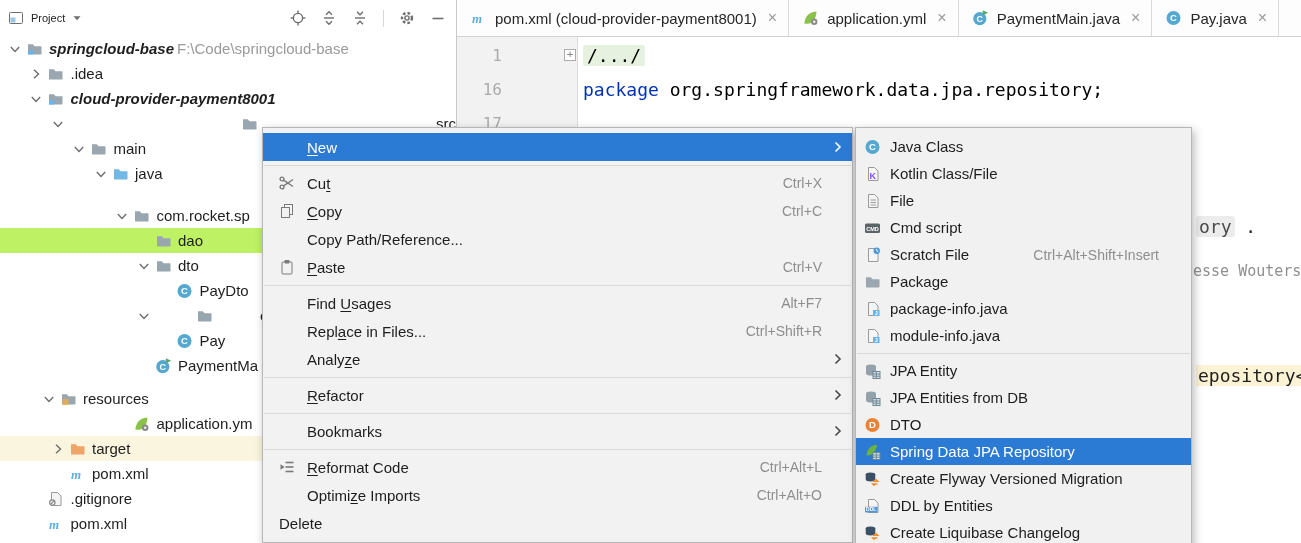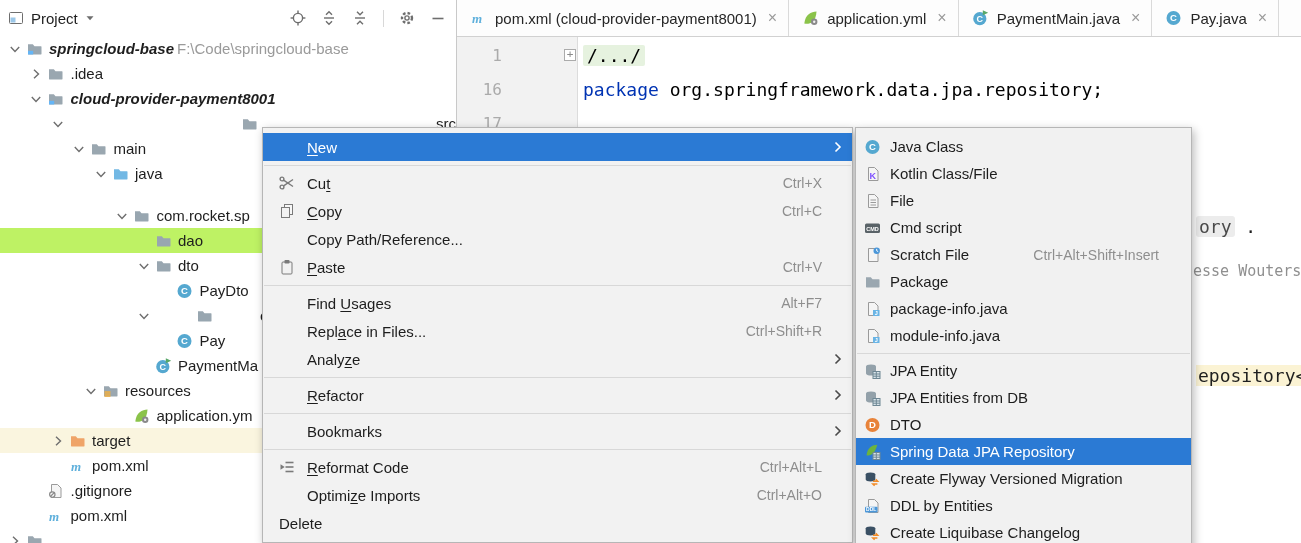--- a/index.html
+++ b/index.html
@@ -3,21 +3,21 @@
 <meta charset="utf-8">
 <style>
   html,body{margin:0;padding:0;background:#e9e9e9;}
   .root{position:relative;width:1301px;height:543px;background:#fff;overflow:hidden;
         font-family:"Liberation Sans",sans-serif;-webkit-font-smoothing:antialiased;}
 
   
   .project-panel{position:absolute;left:0;top:0;width:456px;height:543px;background:#fff;
                  border-right:1px solid #C9C9C9;}
   .panel-header{height:36px;display:flex;align-items:center;padding:0 10px 0 8px;gap:7px;}
-  .panel-title{font-size:15px;color:#1e1e1e;}
+  .panel-title{font-size:11px;color:#1e1e1e;}
   .header-icons{margin-left:auto;display:flex;align-items:center;gap:15px;}
   .hicn{display:flex;align-items:center;}
   .hdr-sep{width:1px;height:17px;background:#D8D8D8;}
   .tree{position:relative;}
   .tree-row{height:25px;display:flex;align-items:center;font-size:15px;color:#1e1e1e;white-space:nowrap;}
   .tree-row.selected{background:#bef264;}
   .tree-row.highlighted{background:#FAF5DF;}
   .chev{width:21px;min-width:21px;display:flex;justify-content:center;align-items:center;}
   .icn{display:inline-flex;align-items:center;justify-content:center;}
   .ticon{width:18px;min-width:18px;height:16px;margin-right:6px;}
@@ -278,21 +278,21 @@
           <span class="chev"></span>
           <span class="icn ticon">
             <svg viewBox="0 0 16 16" width="17" height="16">
               <circle cx="7.3" cy="8.7" r="6.6" fill="#55A8D0"></circle>
               <text x="7.3" y="12" text-anchor="middle" font-family="Liberation Sans,sans-serif" font-size="9" font-weight="bold" fill="#fff">C</text>
               <path d="M10.3 0.3l5.4 2.5-5.4 2.5z" fill="#59A869"></path>
             </svg>
           </span>
           <span class="tlabel">PaymentMa</span>
         </div>
-        <div class="tree-row" style="padding-left: 80px;">
+        <div class="tree-row" style="padding-left: 38px; margin-top: 8px;">
           <span class="chev">
             <svg viewBox="0 0 12 12" width="12" height="12" fill="none" stroke="#6E6E6E" stroke-width="1.4">
               <polyline points="1.8,4 6,8.5 10.2,4"></polyline>
             </svg>
           </span>
           <span class="icn ticon">
             <svg viewBox="0 0 16 16" width="17" height="16">
               <path d="M1.5 3.2h4.8l1.7 2h6.5c.3 0 .5.2.5.5v7.3c0 .3-.2.5-.5.5H2c-.3 0-.5-.2-.5-.5V3.2z" fill="#9AA7B0"></path>
               <rect x="2" y="8.3" width="6" height="1.5" fill="#F4AF3D"></rect>
               <rect x="2" y="10.3" width="6" height="1.5" fill="#F4AF3D"></rect>

